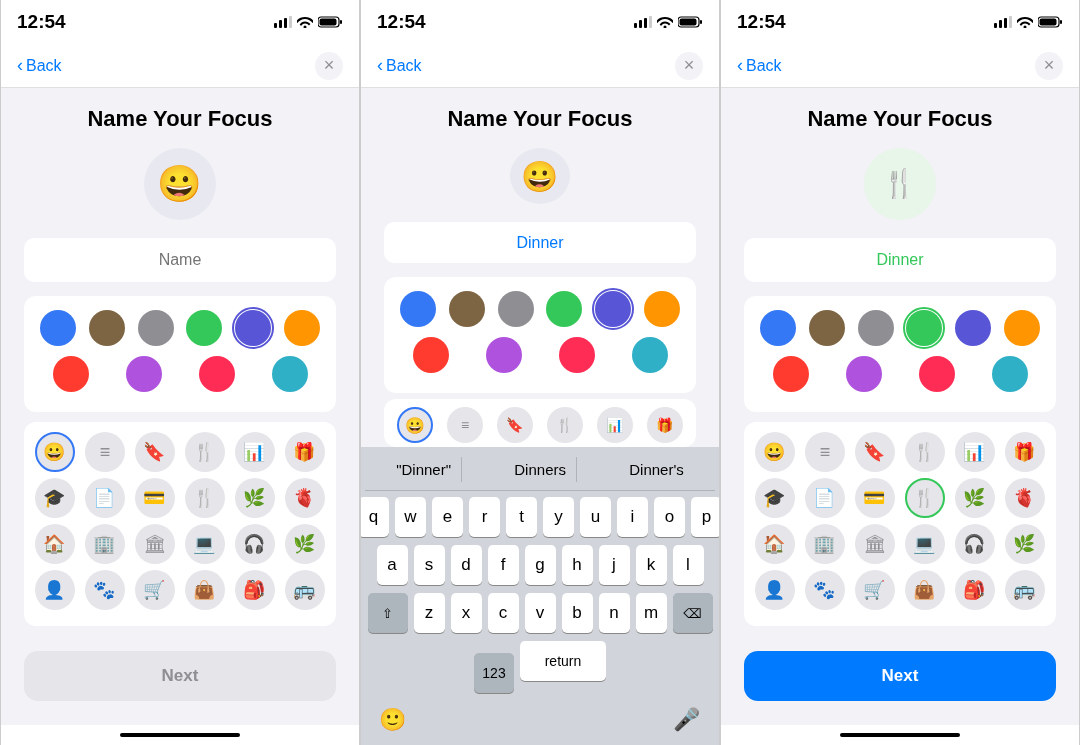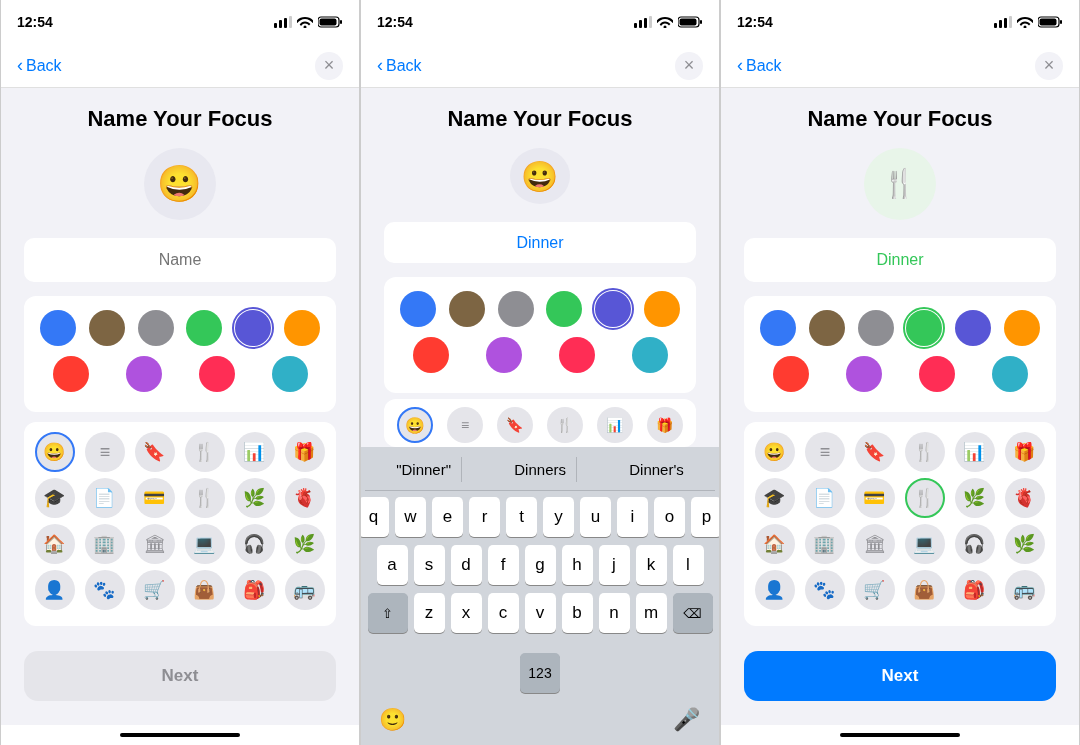--- a/index.html
+++ b/index.html
@@ -30,21 +30,21 @@
     .status-bar {
       background: #fff;
       height: 44px;
       display: flex;
       align-items: center;
       justify-content: space-between;
       padding: 0 16px;
       font-size: 15px;
       font-weight: 600;
     }
-    .status-bar .time { font-weight: 700; font-size: 14px; }
+    .status-bar .time { font-weight: 700; font-size: 19px; }
     .status-icons { display: flex; align-items: center; gap: 5px; font-size: 12px; }
 
     
     .nav-bar {
       background: #fff;
       height: 44px;
       display: flex;
       align-items: center;
       justify-content: space-between;
       padding: 0 16px;
@@ -494,20 +494,21 @@
           <div class="key">x</div>
           <div class="key">c</div>
           <div class="key">v</div>
           <div class="key">b</div>
           <div class="key">n</div>
           <div class="key">m</div>
           <div class="key special">⌫</div>
         </div>
         <div class="key-row">
           <div class="key special nums">123</div>
+          <div class="key return">return</div>
         </div>
       </div>
       <div class="bottom-toolbar">
         <span class="tb-icon">🙂</span>
         <span class="tb-icon">🎤</span>
       </div>
     </div>
   </div>
 </div>
 

